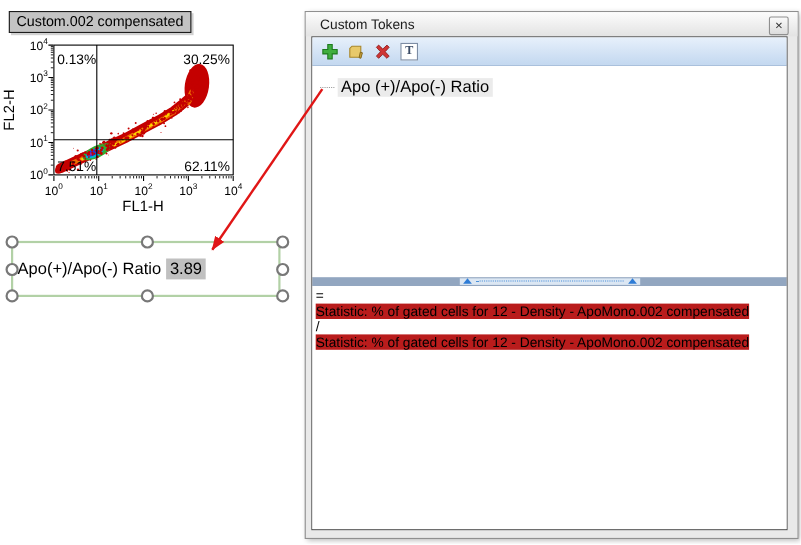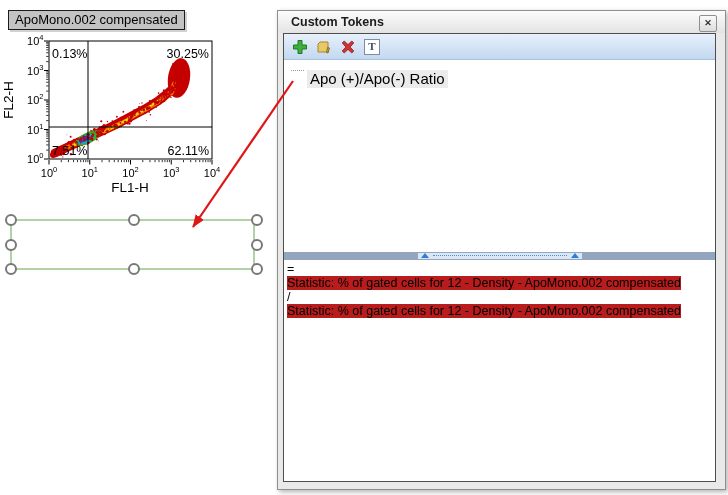--- a/index.html
+++ b/index.html
@@ -24,35 +24,35 @@
   .h-bl{left:-7px;top:42px}.h-bc{left:116px;top:42px}.h-br{left:239px;top:42px}
 
   
   #arrow-svg{position:absolute;left:0;top:0;z-index:60;pointer-events:none;}
 
   
   #dialog{position:absolute;left:277px;top:10px;width:447px;height:478px;background:#e9e9e9;
           border:1px solid #8f8f8f;box-shadow:2px 2px 5px rgba(0,0,0,.3);z-index:10;}
   #titlebar{position:absolute;left:0;top:0;right:0;height:22px;
             background:linear-gradient(#fcfcfc,#e3e3e3);
-            font-size:12.5px;line-height:22px;padding-left:13px;color:#1c1c1c;font-weight:bold;}
+            font-size:12.5px;line-height:22px;padding-left:13px;color:#1c1c1c;}
   #close-btn{position:absolute;right:8px;top:4px;width:16px;height:15px;
              border:1px solid #8f8f8f;border-radius:2px;background:linear-gradient(#fafafa,#dcdcdc);
              font-size:9px;line-height:14px;text-align:center;color:#333;cursor:default;}
   #dlg-content{position:absolute;left:5px;top:22px;width:431px;height:447px;
                border:1px solid #4d4d4d;background:#fff;display:flex;flex-direction:column;}
   #dlg-toolbar{height:25px;flex:0 0 25px;background:linear-gradient(#e7f0fb,#c3d8f0);
                border-bottom:1px solid #a9c0dc;display:flex;align-items:center;
                gap:6px;padding-left:7px;}
   .tb-btn{width:18px;height:18px;display:flex;align-items:center;justify-content:center;}
   #t-icon{width:14px;height:14px;border:1px solid #7d8da5;background:#fff;
           font-family:"Liberation Serif",serif;font-weight:bold;font-size:11px;line-height:13px;
           text-align:center;color:#3c4c66;}
   #dlg-tree{flex:1 1 auto;background:#fff;padding-top:10px;overflow:hidden;}
-  .tree-item{display:flex;height:18px;padding-left:7px;}
+  .tree-item{display:flex;align-items:center;height:18px;padding-left:7px;}
   .tree-branch{width:13px;border-bottom:1px dotted #9a9a9a;height:0;margin-right:3px;}
   .tree-label{font-size:15px;background:#ebebeb;padding:0 3px;white-space:nowrap;}
   #splitter{flex:0 0 8px;background:#92a6c0;position:relative;}
   #splitter-grip{position:absolute;left:50%;top:1px;transform:translateX(-50%);
                  width:164px;height:6px;background:#dce7f3;display:flex;align-items:center;
                  padding:0 3px;box-sizing:border-box;}
   .grip-tri{width:0;height:0;border-left:4px solid transparent;border-right:4px solid transparent;
             border-bottom:5px solid #2e7cd6;}
   .grip-dots{flex:1;border-top:1px dotted #4a90d9;margin:0 4px;height:0;}
   #formula-header{flex:0 0 22px;background:linear-gradient(#eaf3fd,#cde0f5);
@@ -663,23 +663,26 @@
         <line x1="46.2" y1="42.34984597153992" x2="48.5" y2="42.34984597153992" stroke="#000" stroke-width="0.8"></line>
         <text x="43.5" y="74.5" font-size="11" text-anchor="end">10<tspan dy="-5" font-size="7.5">3</tspan></text>
         <line x1="44" y1="41" x2="48.5" y2="41" stroke="#000" stroke-width="1"></line>
         <text x="43.5" y="45" font-size="11" text-anchor="end">10<tspan dy="-5" font-size="7.5">4</tspan></text>
       </g>
 
     <text x="130" y="192" font-size="13.5" text-anchor="middle">FL1-H</text>
     <text x="13" y="100" font-size="13.5" text-anchor="middle" transform="rotate(-90 13 100)">FL2-H</text>
   </svg>
 
-  <div id="plot-title">ApoMono.002 compensated</div>
+  <div id="plot-title">Custom.002 compensated</div>
 
   <div id="ratio-box">
+    <div id="ratio-text">
+      <span>Apo(+)/Apo(-) Ratio</span><span id="ratio-value">3.89</span>
+    </div>
     <div class="handle h-tl"></div>
     <div class="handle h-tc"></div>
     <div class="handle h-tr"></div>
     <div class="handle h-ml"></div>
     <div class="handle h-mr"></div>
     <div class="handle h-bl"></div>
     <div class="handle h-bc"></div>
     <div class="handle h-br"></div>
   </div>
 

